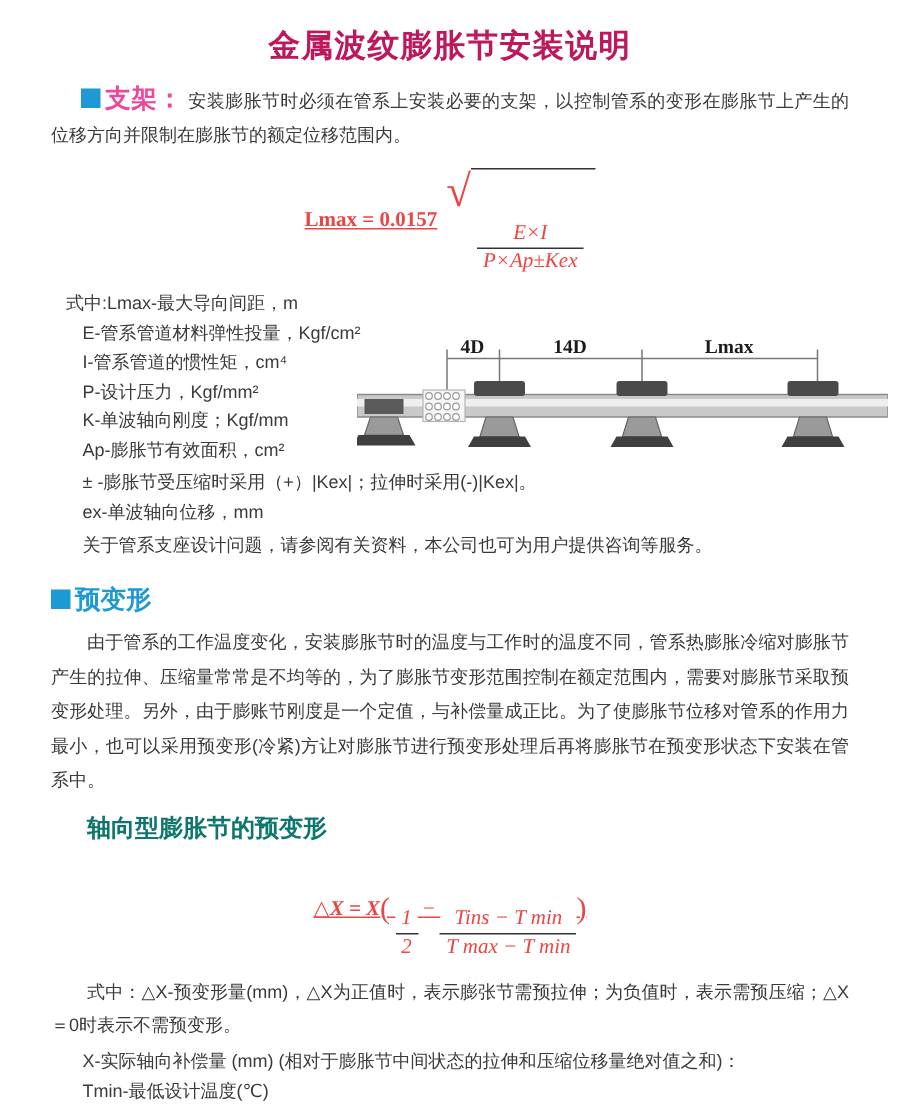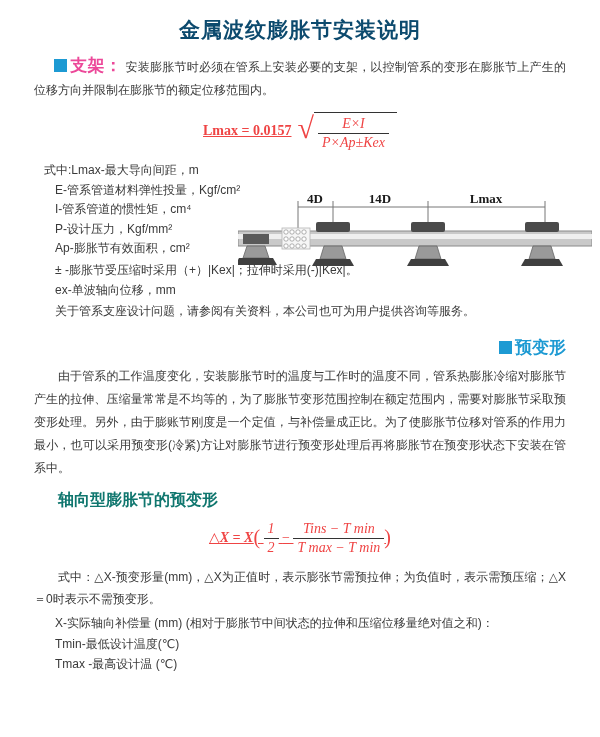--- a/index.html
+++ b/index.html
@@ -4,52 +4,52 @@
 <style>
   html,body{margin:0;padding:0;}
   body{
     width:600px;min-height:737px;background:#ffffff;
     font-family:"Liberation Sans","DejaVu Sans",sans-serif;
     color:#3a3a3a;font-size:12px;
   }
   .page{position:relative;width:600px;min-height:737px;overflow:hidden;background:#fff;}
 
   .doc-title{
-    text-align:center;font-size:21px;font-weight:bold;color:#0c4a6e;
+    text-align:center;font-size:21px;font-weight:bold;color:#be185d;
     margin:16px 0 10px 0;letter-spacing:1px;
   }
 
   .para{
     margin:0 34px;line-height:23px;text-align:justify;
   }
   .indent2{text-indent:2em;}
 
   .sec-head-inline{
     color:#ec4899;font-size:17px;font-weight:bold;white-space:nowrap;
   }
   .blue-sq{
     display:inline-block;width:13px;height:13px;background:#1d9ad3;
     margin:0 3px 0 0;vertical-align:-1px;
   }
   .sec-head-block{
-    color:#1d9ad3;font-size:17px;font-weight:bold;margin:14px 34px 6px 34px;text-align:right;
+    color:#1d9ad3;font-size:17px;font-weight:bold;margin:14px 34px 6px 34px;
   }
   .sub-head{
     color:#0f766e;font-size:16px;font-weight:bold;margin:10px 34px 6px 34px;
   }
   .sub-head.axial{margin-left:58px;}
 
   
   .formula{
     font-family:"Liberation Serif","DejaVu Serif",serif;
     text-align:center;color:#ef4444;font-size:14px;margin:10px 0;text-decoration:underline;
   }
   .formula .lhs{font-weight:bold;}
   .frac{display:inline-block;vertical-align:middle;text-align:center;font-style:italic;line-height:1.15;}
-  .frac .num{display:block;border-bottom:1px solid #333;padding:0 4px 1px 4px;}
+  .frac .num{display:block;border-bottom:1px solid #333;padding:0 4px 1px 4px;margin-top:32px;}
   .frac .den{display:block;padding:1px 4px 0 4px;}
   .sqrt{display:inline-flex;align-items:flex-start;vertical-align:middle;margin-left:6px;}
   .sqrt .rad{font-size:30px;line-height:0.9;font-weight:400;transform:translateY(2px);}
   .sqrt .body{border-top:1.5px solid #333;padding:3px 8px 0 4px;}
   .bigp{font-size:20px;vertical-align:-2px;font-family:"Liberation Serif",serif;}
   .fit{font-style:italic;}
 
   
   .def-zone{position:relative;margin-top:6px;}
   .def-line{margin-left:55px;line-height:19.5px;}
@@ -81,20 +81,21 @@
         <span class="rad">√</span>
         <span class="body"><span class="frac"><span class="num">E×I</span><span class="den">P×Ap±Kex</span></span></span>
       </span>
   </div>
 
   <div class="def-zone">
     <div class="def-line first">式中:Lmax-最大导向间距，m</div>
     <div class="def-line">E-管系管道材料弹性投量，Kgf/cm²</div>
     <div class="def-line">I-管系管道的惯性矩，cm⁴</div>
     <div class="def-line">P-设计压力，Kgf/mm²</div>
+    <div class="def-line">K-单波轴向刚度；Kgf/mm</div>
     <div class="def-line">Ap-膨胀节有效面积，cm²</div>
     <div class="def-line tail">± -膨胀节受压缩时采用（+）|Kex|；拉伸时采用(-)|Kex|。</div>
     <div class="def-line">ex-单波轴向位移，mm</div>
     <div class="def-line tail">关于管系支座设计问题，请参阅有关资料，本公司也可为用户提供咨询等服务。</div>
 
     <div class="diagram">
       <svg viewBox="0 0 354 92">
 
         <g stroke="#777" stroke-width="1">
           <line x1="60" y1="10" x2="60" y2="40"></line>

